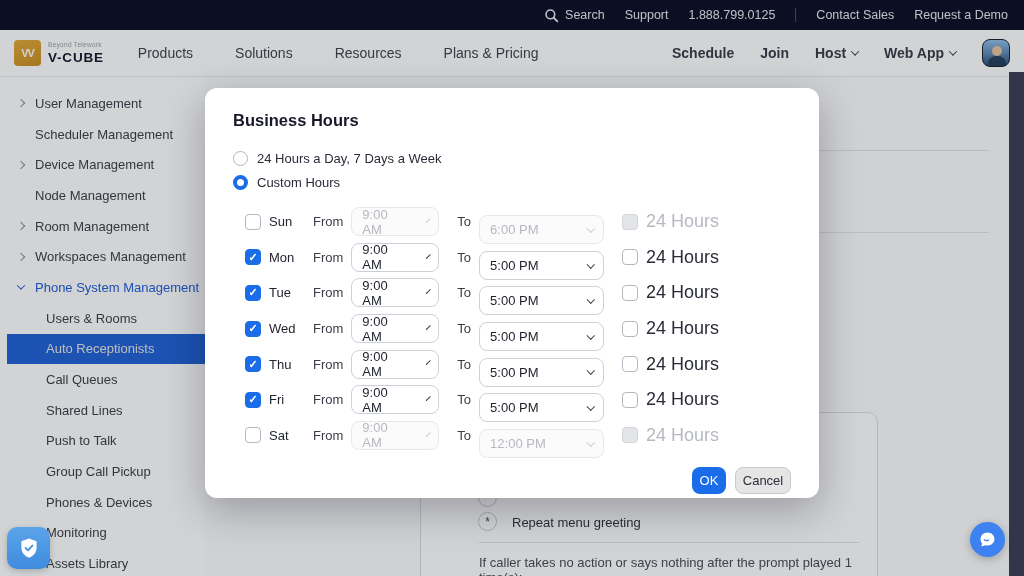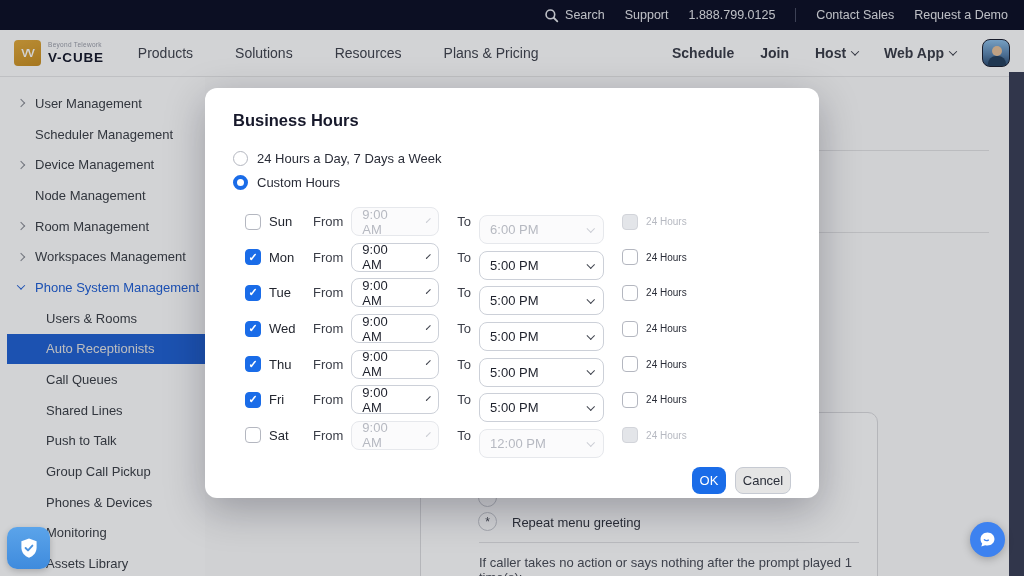--- a/index.html
+++ b/index.html
@@ -68,21 +68,21 @@
   .cb.disabled { background:#e3e5e9; border-color:#d2d4da; }
   .day-name { width:38px; margin-left:8px; font-size:13px; color:#23262f; }
   .fromto { font-size:13px; color:#3a3d47; margin:0 8px 0 6px; }
   .sel { height:29px; border:1px solid #ccd0d8; border-radius:8px; background:#fff; display:flex; align-items:center; padding:0 10px; font-size:13px; color:#1d202b; cursor:pointer;gap:34px; }
   .sel .val { flex:1; }
   .sel .chev { color:#41454f; margin-left:6px; width:5.5px; height:5.5px; }
   .sel.from { width:88px; margin-right:12px; }
   .sel.to { width:125px; margin-right:18px;margin-top:16px; }
   .row-off .sel { background:#fbfbfc; border-color:#e6e8ec; color:#b6b9c1; cursor:default; }
   .row-off .sel .chev { color:#ccced5; }
-  .h24 { font-size:10px; color:#2a2d38; margin-left:8px; }
+  .h24 { font-size:18px; color:#2a2d38; margin-left:8px; }
   .row-off .h24 { color:#b6b9c1; }
 
   .modal-footer { display:flex; justify-content:flex-end; gap:9px; margin-top:14px; }
   .btn { height:27px; border-radius:8px; font-size:13px; display:flex; align-items:center; justify-content:center; cursor:pointer; font-family:"Liberation Sans",sans-serif; }
   .btn-ok { background:#1a6ce8; color:#fff; width:34px; border:none; }
   .btn-cancel { background:#e5e5e5; color:#2b2f3a; width:56px; border:1px solid #c6cad2; }
 
   
   .chat-fab { position:absolute; right:19px; bottom:19px; width:35px; height:35px; border-radius:50%; background:#3d82f0; z-index:30; display:flex; align-items:center; justify-content:center; cursor:pointer; box-shadow:0 2px 8px rgba(0,0,0,.25); }
   .shield-badge { position:absolute; left:7px; bottom:7px; width:43px; height:42px; border-radius:10px; background:linear-gradient(180deg,#5ba4ea,#3f8bdd); z-index:30; display:flex; align-items:center; justify-content:center; cursor:pointer; box-shadow:0 2px 6px rgba(0,0,0,.2); }

